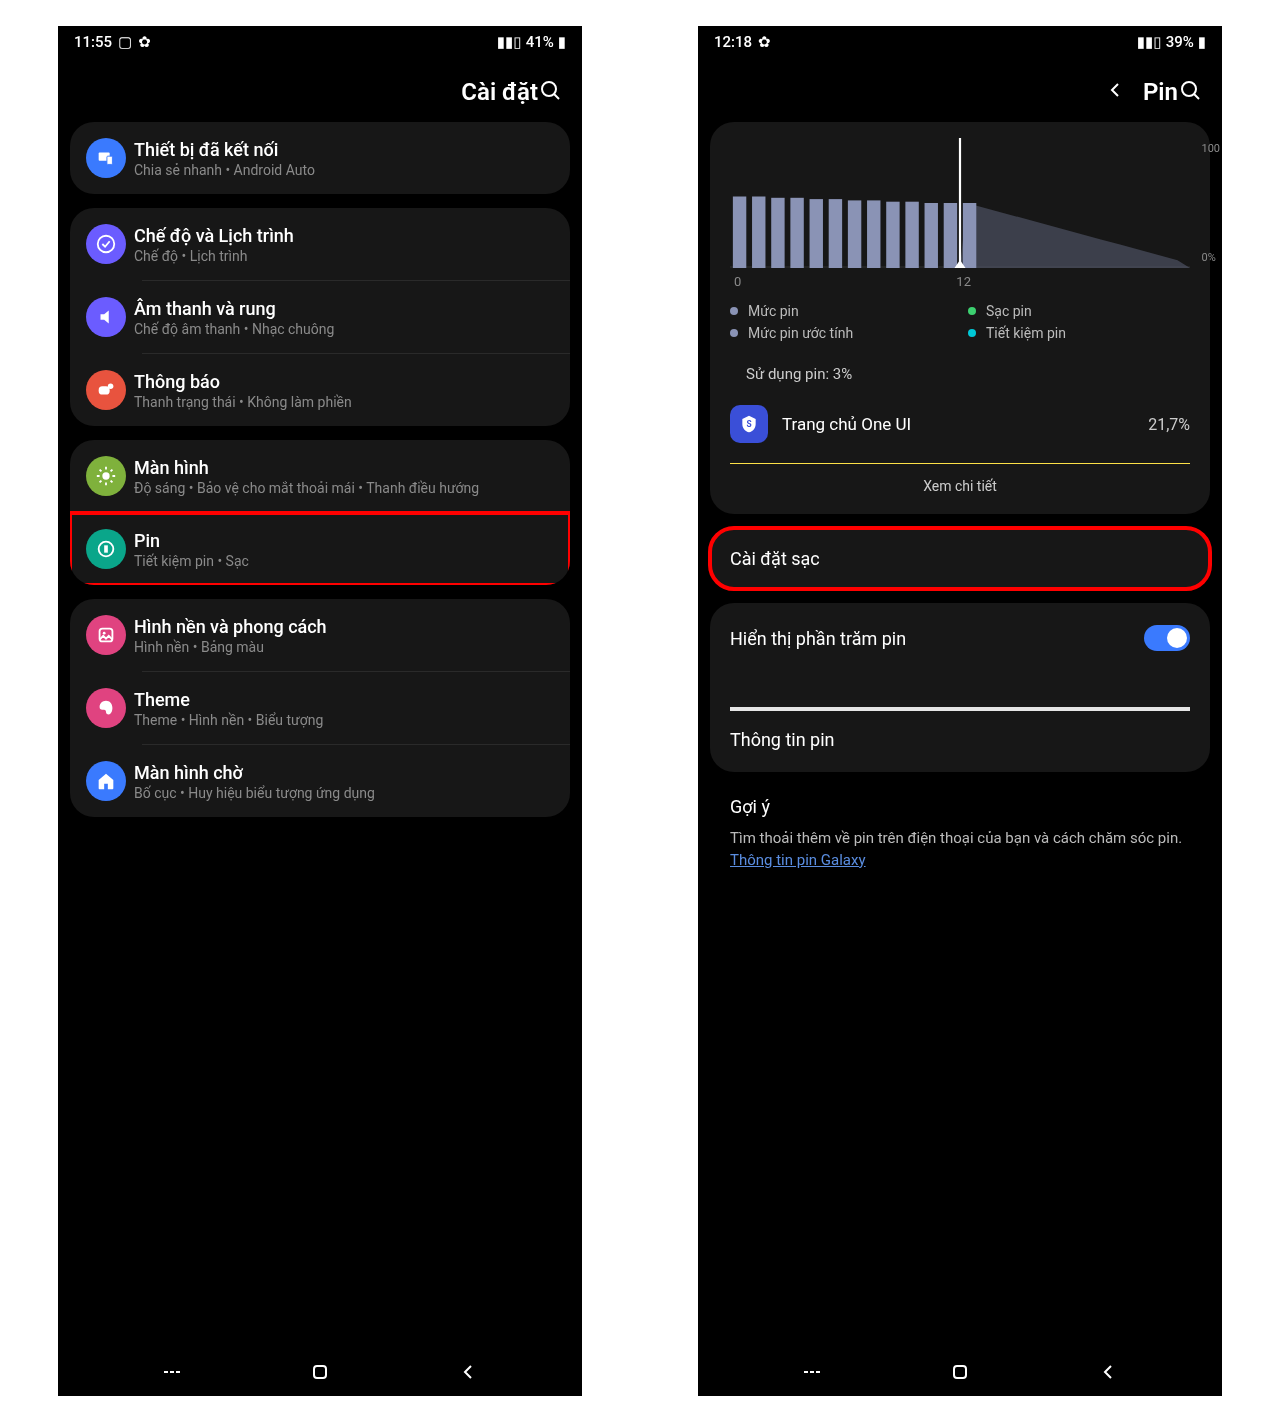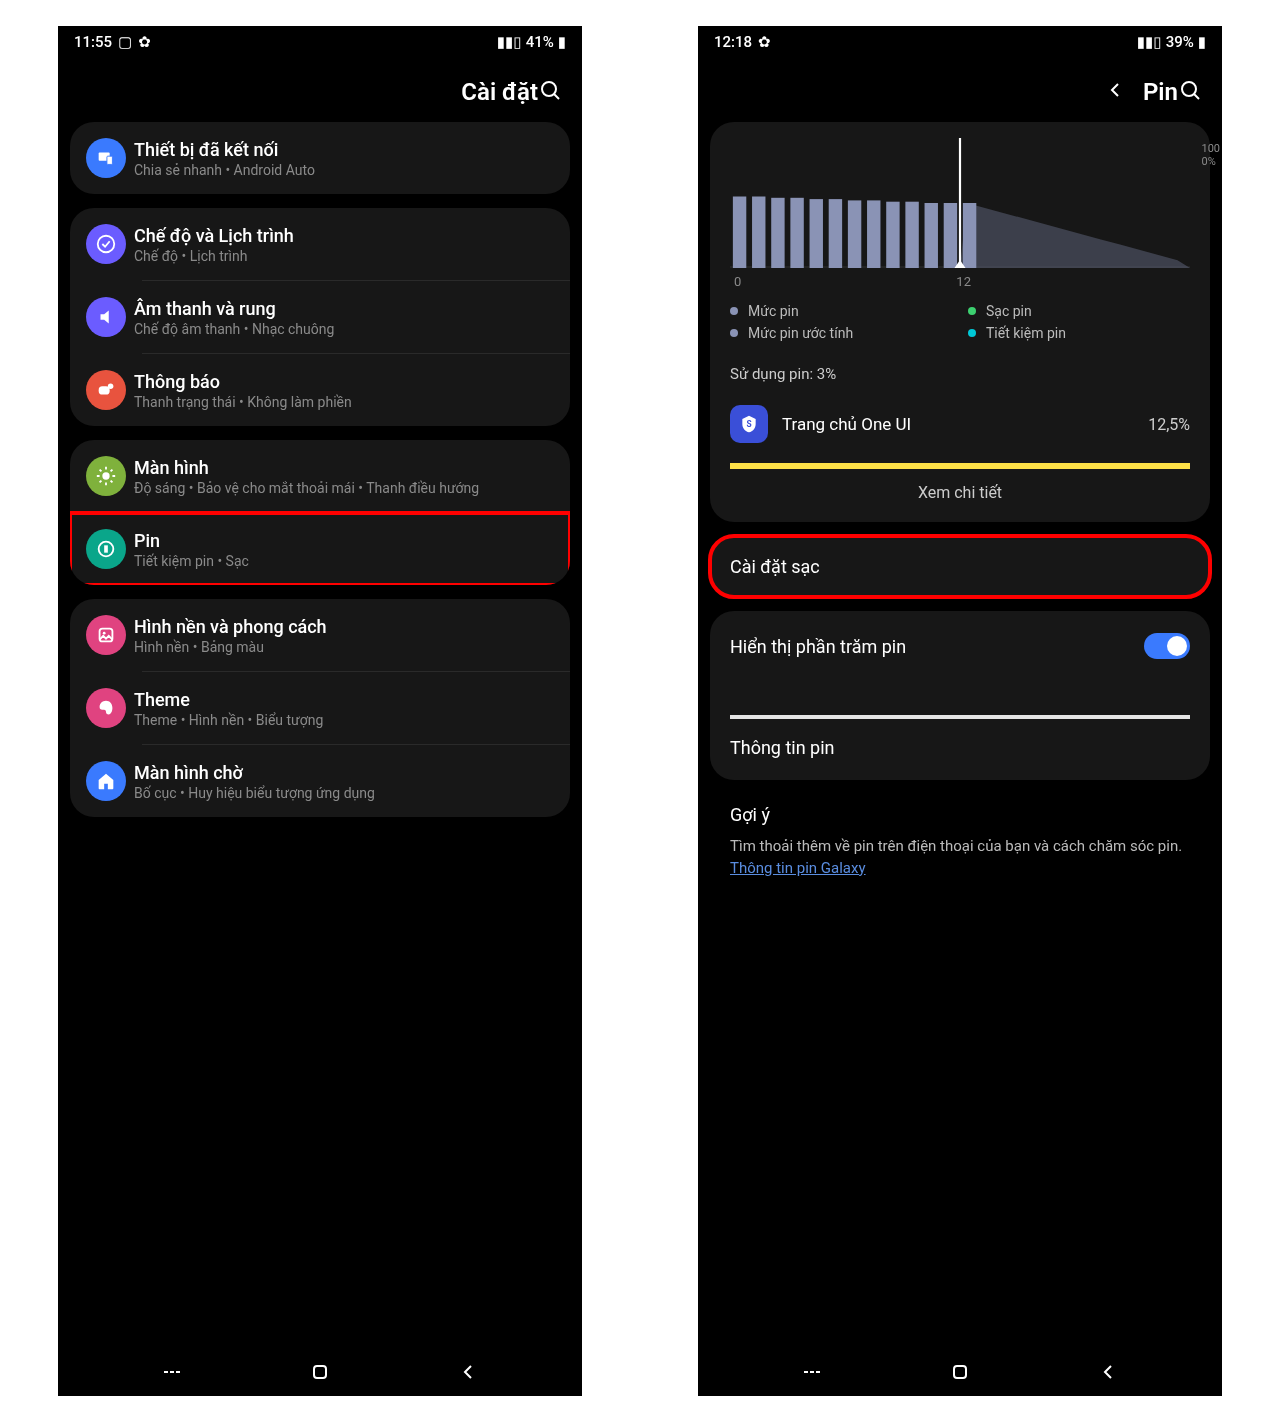--- a/index.html
+++ b/index.html
@@ -109,55 +109,55 @@
   color: #8a8a8a;
   padding: 0 4px 14px;
 }
 .chart-ylabels {
   position: absolute;
   right: -30px;
   top: 0;
   bottom: 0;
   display: flex;
   flex-direction: column;
-  justify-content: flex-start;
+  justify-content: space-between;
   font-size: 11px;
   color: #8a8a8a;
   padding: 4px 0;
 }
 .legend {
   display: grid;
   grid-template-columns: 1fr 1fr;
   gap: 6px 16px;
   font-size: 14px;
   color: #bbb;
   padding-bottom: 16px;
 }
 .legend-item { display: flex; align-items: center; gap: 10px; }
 .legend-dot { width: 8px; height: 8px; border-radius: 50%; flex-shrink: 0; }
-.usage-label { font-size: 15px; color: #ccc; margin: 8px 0 12px; }
+.usage-label { font-size: 15px; color: #ccc; margin: 8px 16px 12px; }
 .app-row {
   display: flex;
   align-items: center;
   gap: 14px;
   padding: 10px 0;
 }
 .app-icon {
   width: 38px; height: 38px; border-radius: 10px;
   background: #3a4fd8;
   display: flex; align-items: center; justify-content: center;
 }
 .app-name { flex: 1; font-size: 17px; }
 .app-pct { font-size: 16px; color: #ccc; }
 .view-detail {
   text-align: center;
-  font-size: 16px;
+  font-size: 14px;
   color: #ccc;
   padding: 14px 0 4px;
-  border-top: 6px solid #fde047;
+  border-top: 1px solid #fde047;
   margin-top: 10px;
 }
 .simple-card {
   background: #171717;
   border-radius: 24px;
   padding: 20px;
   margin-bottom: 14px;
 }
 .simple-card.highlighted {
   outline: 4px solid #ff0000;
@@ -462,21 +462,21 @@
       <div class="usage-label">Sử dụng pin: 3%</div>
 
       <div class="app-row">
         <div class="app-icon">
           <svg viewBox="0 0 24 24" width="20" height="20">
                 <path fill="#fff" d="M12 2L4 6v6c0 5 3.5 9 8 10 4.5-1 8-5 8-10V6l-8-4z"></path>
                 <text x="12" y="15" text-anchor="middle" font-size="10" fill="#3a4fd8" font-weight="bold">S</text>
               </svg>
         </div>
         <div class="app-name">Trang chủ One UI</div>
-        <div class="app-pct">12,5%</div>
+        <div class="app-pct">21,7%</div>
       </div>
 
       <div class="view-detail">Xem chi tiết</div>
     </div>
 
     <div class="simple-card highlighted">
       <div class="simple-title">Cài đặt sạc</div>
     </div>
 
     <div class="simple-card" style="padding:4px 20px">

